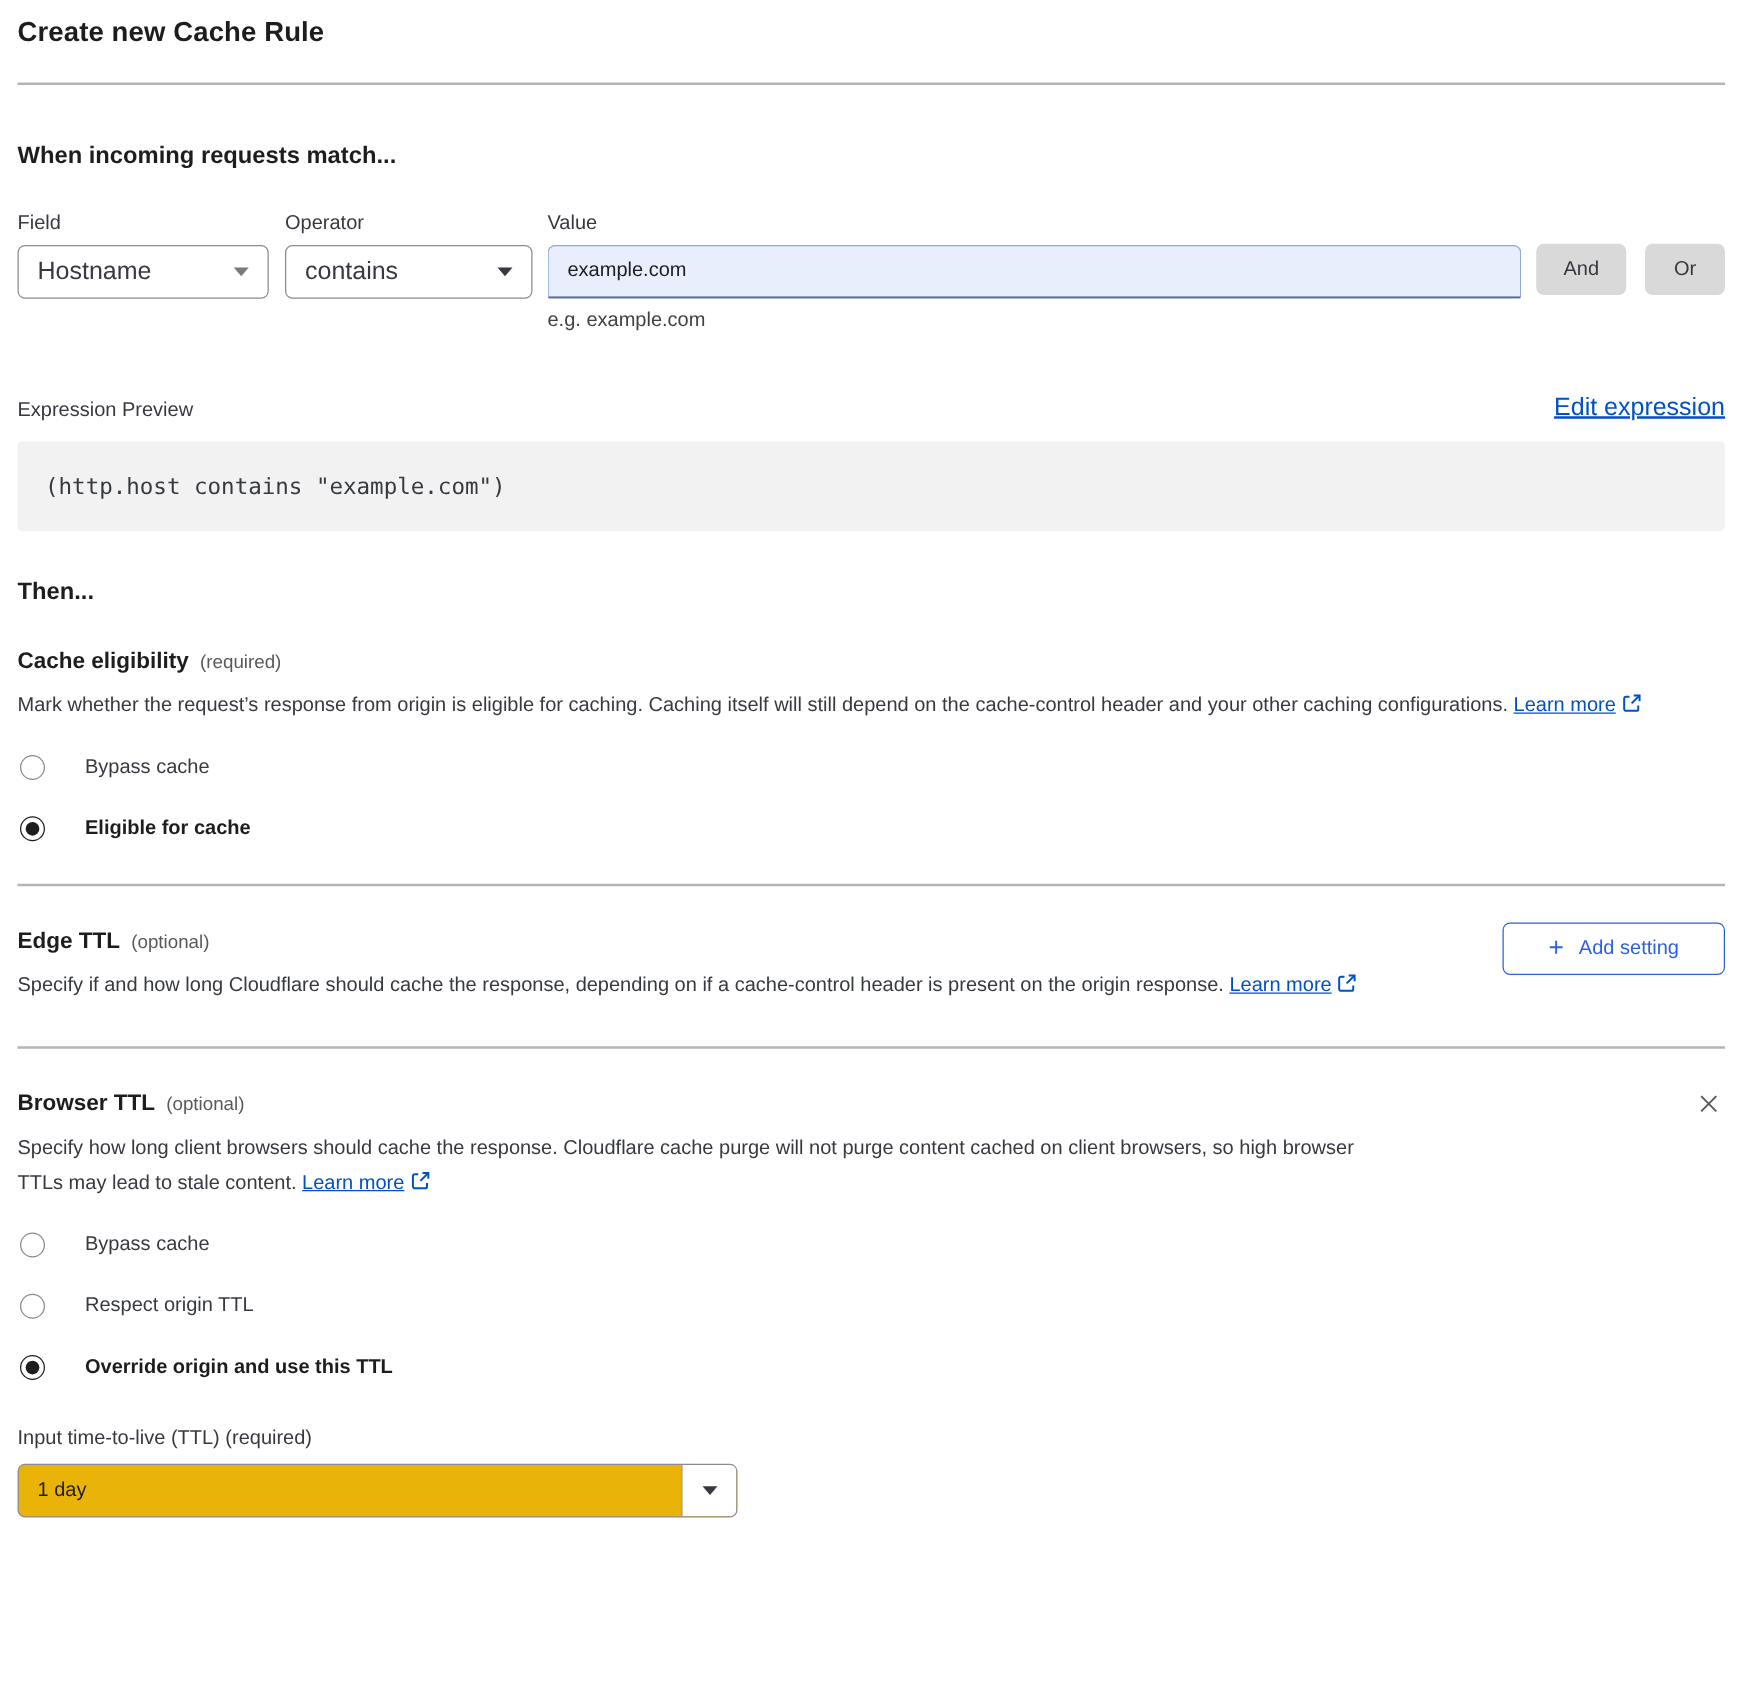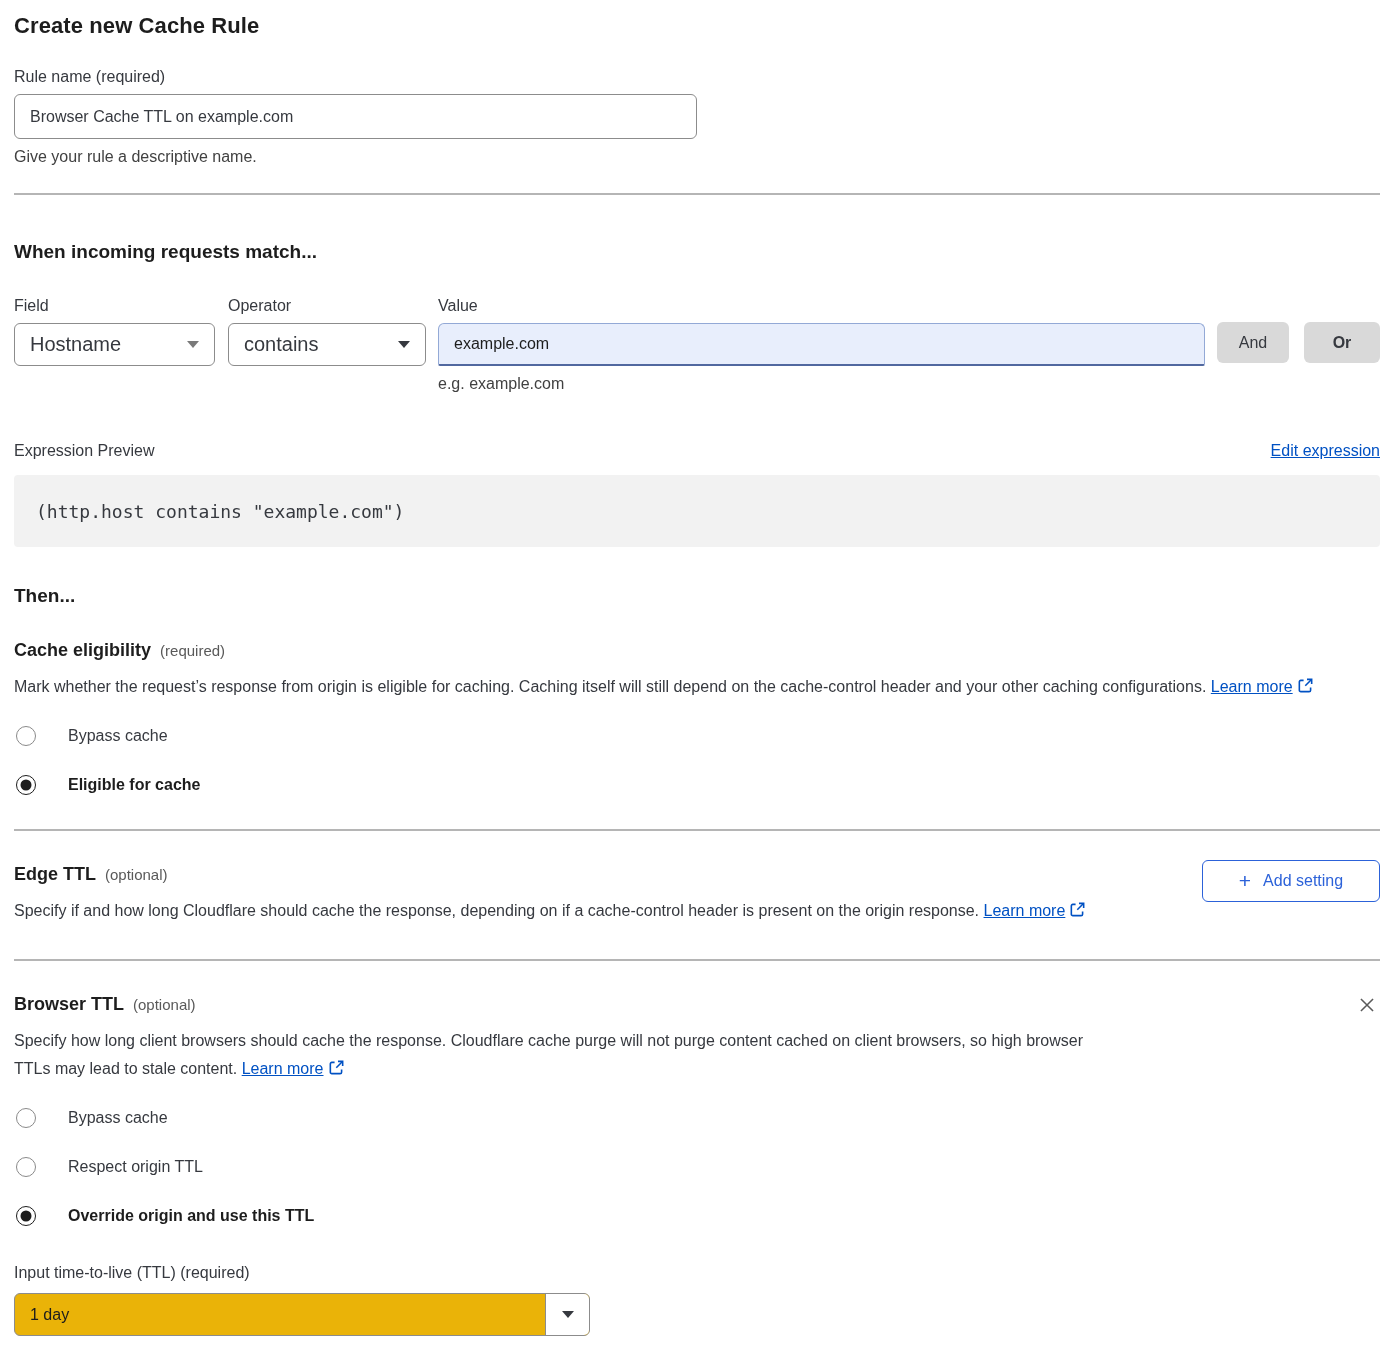--- a/index.html
+++ b/index.html
@@ -109,32 +109,32 @@
     height: 41px;
     background: #d9d9d9;
     border: none;
     border-radius: 6px;
     font-size: 16px;
     font-family: "Liberation Sans", sans-serif;
     color: #36393f;
     cursor: pointer;
   }
   .btn-and { width: 72px; margin-left: 12px; }
-  .btn-or  { width: 76px; margin-left: 15px; font-weight: bold; }
+  .btn-or  { width: 64px; margin-left: 15px; }
 
   
   .expr-header {
     display: flex;
     justify-content: space-between;
     align-items: flex-end;
     margin-top: 49px;
   }
   .expr-label { font-size: 16px; color: #36393f; }
   .link {
-    font-size: 16px;
+    font-size: 20px;
     color: #0051c3;
     text-decoration: underline;
     cursor: pointer;
   }
   .code-block {
     margin-top: 15px;
     height: 72px;
     background: #f2f2f2;
     border-radius: 4px;
     display: flex;
@@ -278,25 +278,20 @@
     background: #ffffff;
   }
 </style>
 </head>
 <body>
 
 <div class="page">
 
   <h1>Create new Cache Rule</h1>
 
-  <div class="rule-name-group">
-    <label class="label">Rule name (required)</label>
-    <input type="text" class="text-input" value="Browser Cache TTL on example.com" style="">
-    <div class="help">Give your rule a descriptive name.</div>
-  </div>
 
   <hr class="divider" style="margin-top: 27px;">
 
   <h2 class="match-heading">When incoming requests match...</h2>
 
   <div class="match-row">
     <div class="match-col col-field">
       <label class="label">Field</label>
       <div class="select">
         <span>Hostname</span>

